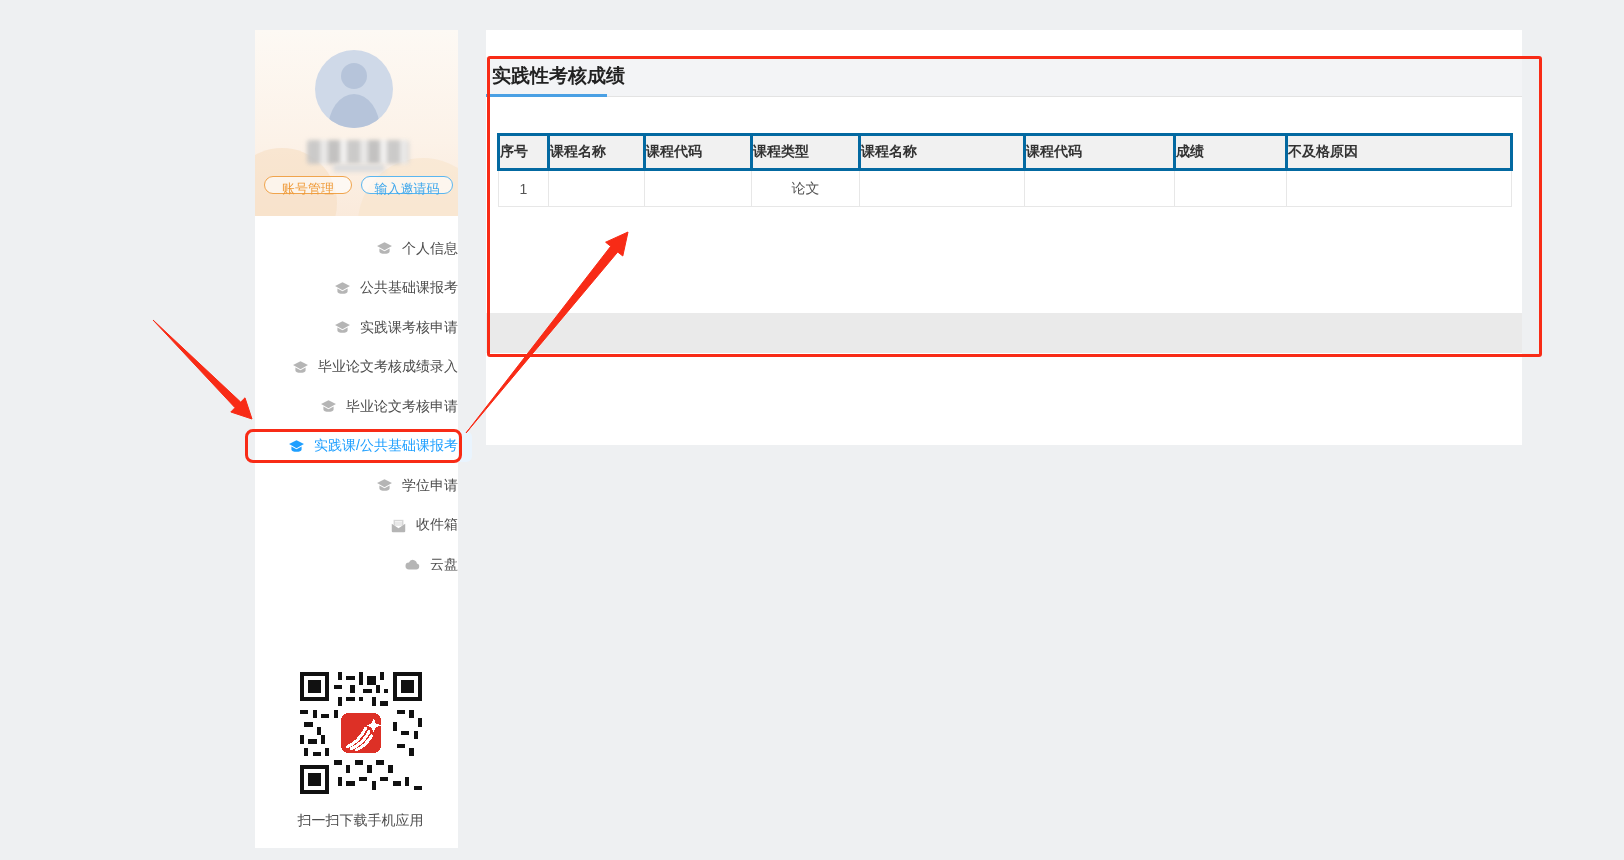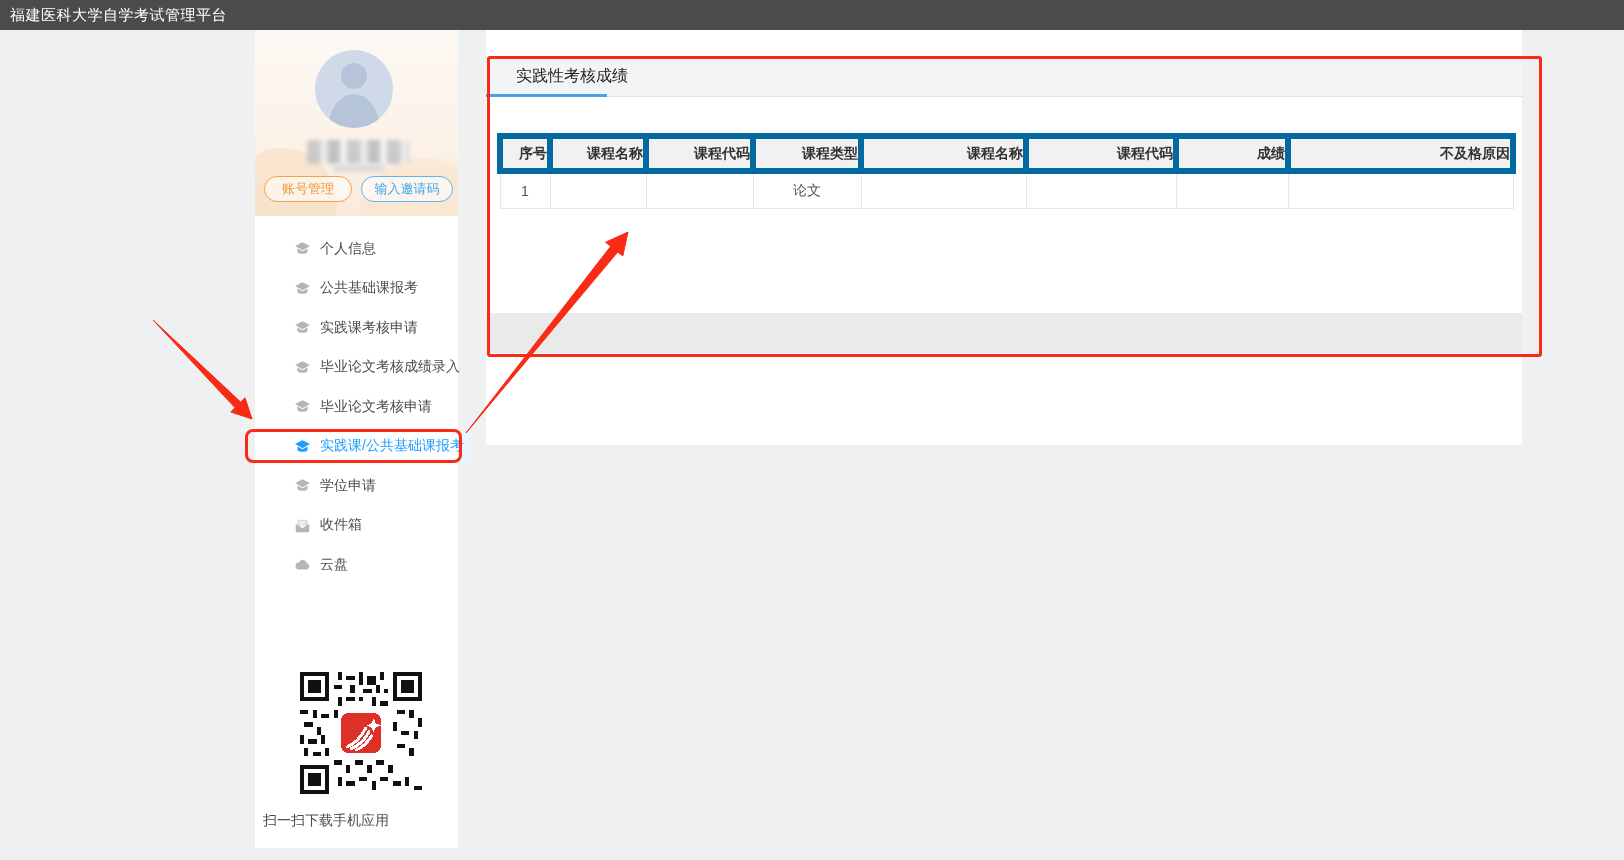--- a/index.html
+++ b/index.html
@@ -19,66 +19,63 @@
   .blob.b2 { right:-30px; top:128px; width:130px; height:130px; background:rgba(248,228,203,.6); }
   .avatar { position:absolute; left:60px; top:20px; width:78px; height:78px; border-radius:50%;
             background:#cfd9e8; overflow:hidden; }
   .avatar .head { position:absolute; left:26px; top:13px; width:26px; height:26px; border-radius:50%; background:#b6c4da; }
   .avatar .body { position:absolute; left:13px; top:44px; width:52px; height:40px; border-radius:50% 50% 0 0 / 90% 90% 0 0; background:#b6c4da; }
   .name-blur { position:absolute; left:52px; top:110px; width:102px; height:24px; border-radius:3px;
                background:repeating-linear-gradient(90deg,#c6c6c6 0 13px,#e8e8e8 13px 21px,#bdbdbd 21px 33px,#f2f2f2 33px 40px);
                filter:blur(2px); opacity:.9; }
   .name-blur2 { position:absolute; left:78px; top:134px; width:52px; height:8px; border-radius:3px;
                 background:#dcdcdc; filter:blur(2px); }
-  .pill-btn { position:absolute; height:26px; border-radius:13px; background:rgba(255,255,255,.6);
+  .pill-btn { position:absolute; height:18px; border-radius:13px; background:rgba(255,255,255,.6);
               font-size:13px; line-height:24px; text-align:center; cursor:pointer; }
   .btn-account { left:9px; top:146px; width:88px; border:1px solid #f0a44c; color:#ef9a38; }
   .btn-invite  { left:106px; top:146px; width:92px; border:1px solid #5ab6f0; color:#3fa7ec; }
 
   .menu { position:absolute; left:0; top:199px; width:203px; list-style:none; }
-  .menu li { height:39.5px; display:flex; align-items:center; padding-left:39px; cursor:pointer; position:relative; }
+  .menu li { height:39.5px; display:flex; align-items:center; padding-left:39px; cursor:pointer; position:relative;justify-content:flex-end; }
   .menu li .mi { width:17px; height:17px; margin-right:9px; flex:0 0 17px; }
   .menu li .mi svg { width:17px; height:17px; fill:#b5b5b5; display:block; }
   .menu li span.lbl { font-size:14px; color:#4d4d4d; white-space:nowrap; }
   .menu li.active .mi svg { fill:#1e9fff; }
   .menu li.active span.lbl { color:#1e9fff; }
   .active-pill { position:absolute; left:255px; top:431px; width:217px; height:31px; background:#e9f4fe; border-radius:6px; }
 
   .qr { position:absolute; left:45px; top:642px; width:122px; height:122px; }
   .qr svg { width:122px; height:122px; display:block; }
-  .qr-caption { position:absolute; left:0; top:782px; width:203px; text-align:left; font-size:14px; color:#4d4d4d;padding-left:8px; }
+  .qr-caption { position:absolute; left:0; top:782px; width:203px; text-align:center; font-size:14px; color:#4d4d4d;padding-left:8px; }
 
   
   .panel { position:absolute; left:486px; top:30px; width:1036px; height:415px; background:#ffffff; }
   .tabstrip { position:absolute; left:0; top:27px; width:1036px; height:40px; background:#f3f4f6; border-bottom:1px solid #e3e3e3; }
   .tab { position:absolute; left:2px; top:0; height:40px; line-height:38px; padding:0 14px 0 4px;
-         font-size:16px; font-weight:normal; color:#222; cursor:pointer;margin-left:24px; }
+         font-size:19px; font-weight:bold; color:#222; cursor:pointer; }
   .tab-underline { position:absolute; left:0; top:37px; width:121px; height:3px; background:#4aa0e4; }
 
   table.grid { position:absolute; left:11px; top:103px; width:1013px; border-collapse:collapse; table-layout:fixed; background:#fff; }
   table.grid th { background:#f1f1f1; height:35px; font-size:14px; font-weight:bold; color:#333;
-                  border:6px solid #0369a1; text-align:right; }
+                  border:3px solid #0369a1; text-align:left; }
   table.grid td { height:37px; font-size:14px; color:#555; border:1px solid #e7e7e7; text-align:center; background:#fff; }
   .footer-bar { position:absolute; left:0; top:283px; width:1036px; height:40px; background:#eaeaea; }
 
   
   .anno-box-content { position:absolute; left:487px; top:56px; width:1055px; height:301px;
                       border:3px solid #f82b16; border-radius:3px; pointer-events:none; z-index:50; }
   .anno-box-menu { position:absolute; left:245px; top:429px; width:217px; height:34px;
                    border:3px solid #f82b16; border-radius:8px; pointer-events:none; z-index:50; }
   .anno-arrows { position:absolute; left:0; top:0; width:1624px; height:860px; pointer-events:none; z-index:60; }
 </style>
 </head>
 <body>
 
 <div id="canvas">
 
-  <div class="topbar">
-    <div class="title">福建医科大学自学考试管理平台</div>
-  </div>
 
   <div class="active-pill"></div>
 
   <div class="sidebar">
     <div class="profile">
       <div class="blob b1"></div>
       <div class="blob b2"></div>
       <div class="avatar">
         <div class="head"></div>
         <div class="body"></div>

